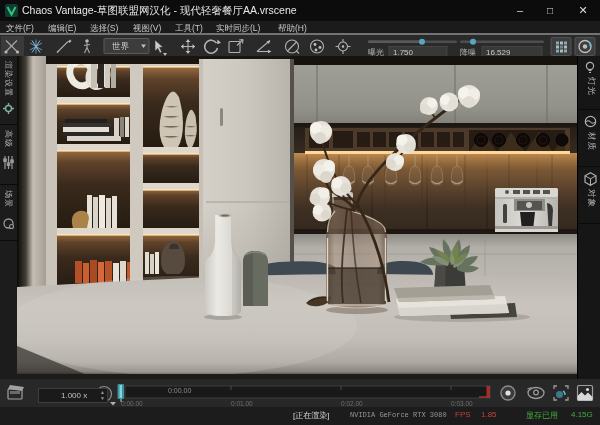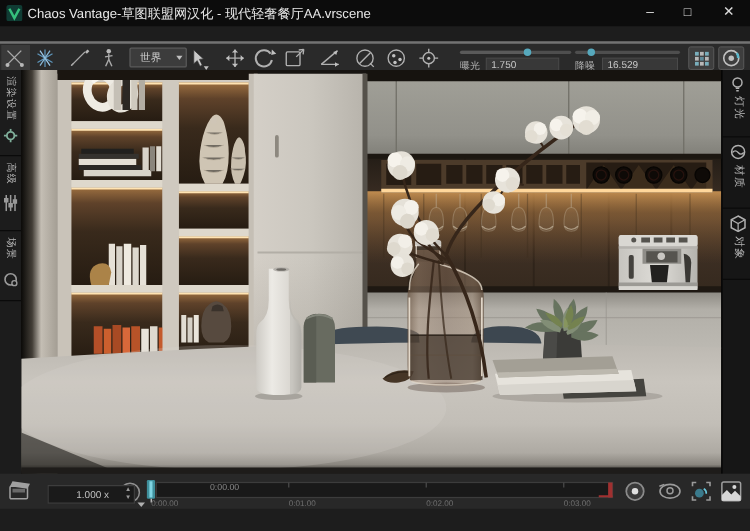--- a/index.html
+++ b/index.html
@@ -22,20 +22,29 @@
 <div id="app">
 <div id="titlebar" class="abs">
  <svg class="abs" style="left:5px;top:4px" width="13" height="13" viewBox="0 0 13 13">
         <rect x="0" y="0" width="13" height="13" rx="2" fill="#103c34"></rect>
         <path d="M2.5 3 L6.5 10.5 L10.5 3" fill="none" stroke="#35c07c" stroke-width="2"></path>
       </svg>
  <div class="abs title">Chaos Vantage-草图联盟网汉化 - 现代轻奢餐厅AA.vrscene</div>
  <div class="wb" style="left:505px;">–</div>
  <div class="wb" style="left:535px;font-size:10px;">□</div>
  <div class="wb" style="left:568px;">✕</div>
+</div>
+<div id="menubar" class="abs">
+ <span style="left:6px">文件(F)</span>
+      <span style="left:48px">编辑(E)</span>
+      <span style="left:90px">选择(S)</span>
+      <span style="left:133px">视图(V)</span>
+      <span style="left:175px">工具(T)</span>
+      <span style="left:216px">实时同步(L)</span>
+      <span style="left:278px">帮助(H)</span>
 </div>
 <div id="toolbar" class="abs"><svg width="600" height="23" viewBox="0 0 600 23" id="tbsvg">
 <g stroke="#a9a9a9" fill="none" stroke-width="1.1">
 <rect x="1" y="1" width="23" height="21" fill="#3a3a3a" stroke="none"></rect>
 <g transform="translate(12,11.5)">
             <line x1="-6" y1="-6" x2="5" y2="5"></line>
             <line x1="5" y1="-6" x2="-6" y2="5"></line>
             <circle cx="5.5" cy="5.5" r="1.6" fill="#b8b8b8" stroke="none"></circle>
             <circle cx="-6" cy="5.5" r="1.6" fill="#b8b8b8" stroke="none"></circle>
           </g>
@@ -669,12 +678,20 @@
           <circle cx="2.5" cy="-3.5" r="1.6" fill="#d8d8d8"></circle>
         </g>
 </svg>
  <div class="abs" style="left:38px;top:9px;width:46px;height:13px;background:#1a1a1a;border:1px solid #3d3d3d;color:#c0c0c0;font-size:8px;line-height:13px;text-align:left;padding-left:22px;">1.000 x<span style="position:absolute;right:2px;top:1px;font-size:5px;line-height:5.5px;color:#9a9a9a">▲<br>▼</span></div>
  <div class="tlab" style="left:168px;top:8px;font-size:7px;color:#8a8a8a;">0:00.00</div>
  <div class="tlab" style="left:121px;top:21px;">0:00.00</div>
  <div class="tlab" style="left:231px;top:21px;">0:01.00</div>
  <div class="tlab" style="left:341px;top:21px;">0:02.00</div>
  <div class="tlab" style="left:451px;top:21px;">0:03.00</div>
 </div>
+<div id="statusbar" class="abs">
+ <span class="abs" style="left:293px;top:3px;color:#d8d8d8;">[正在渲染]</span>
+ <span class="abs" style="left:350px;top:4px;color:#969696;font-family:'Liberation Mono',monospace;font-size:7px;">NVIDIA GeForce RTX 3080</span>
+ <span class="abs" style="left:455px;top:3px;color:#c24040;">FPS</span>
+ <span class="abs" style="left:481px;top:3px;color:#c24040;">1.85</span>
+ <span class="abs" style="left:526px;top:3px;color:#3fae3f;">显存已用</span>
+ <span class="abs" style="left:571px;top:3px;color:#3fae3f;">4.15G</span>
+</div>
 </div>
 </body></html>

